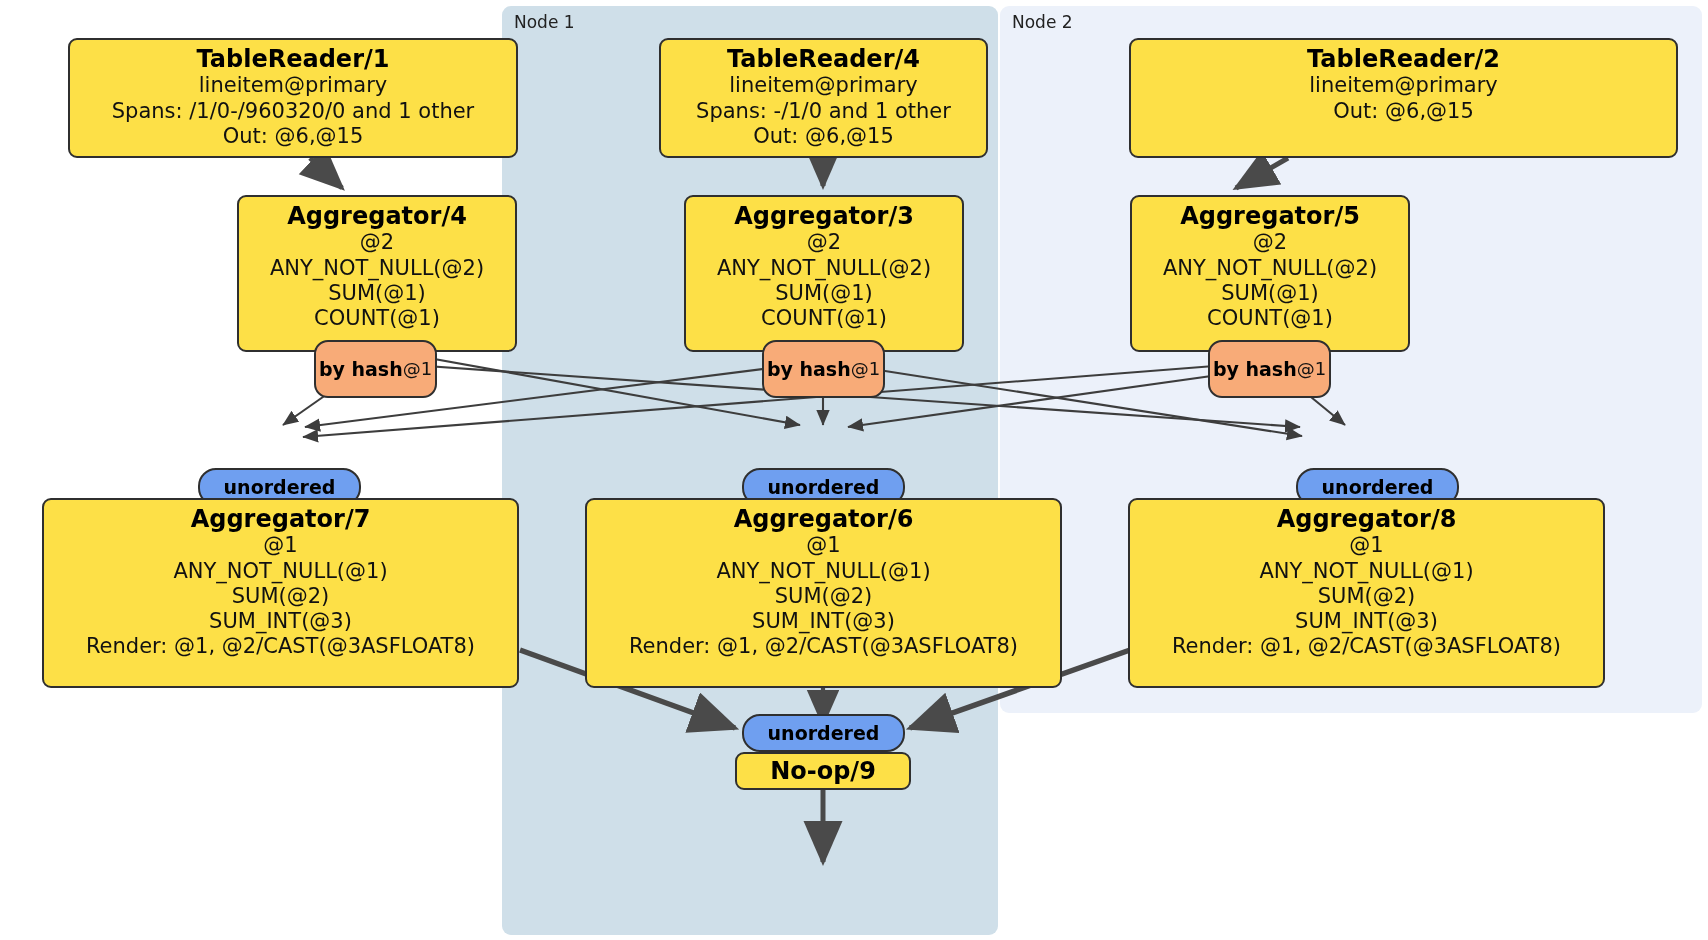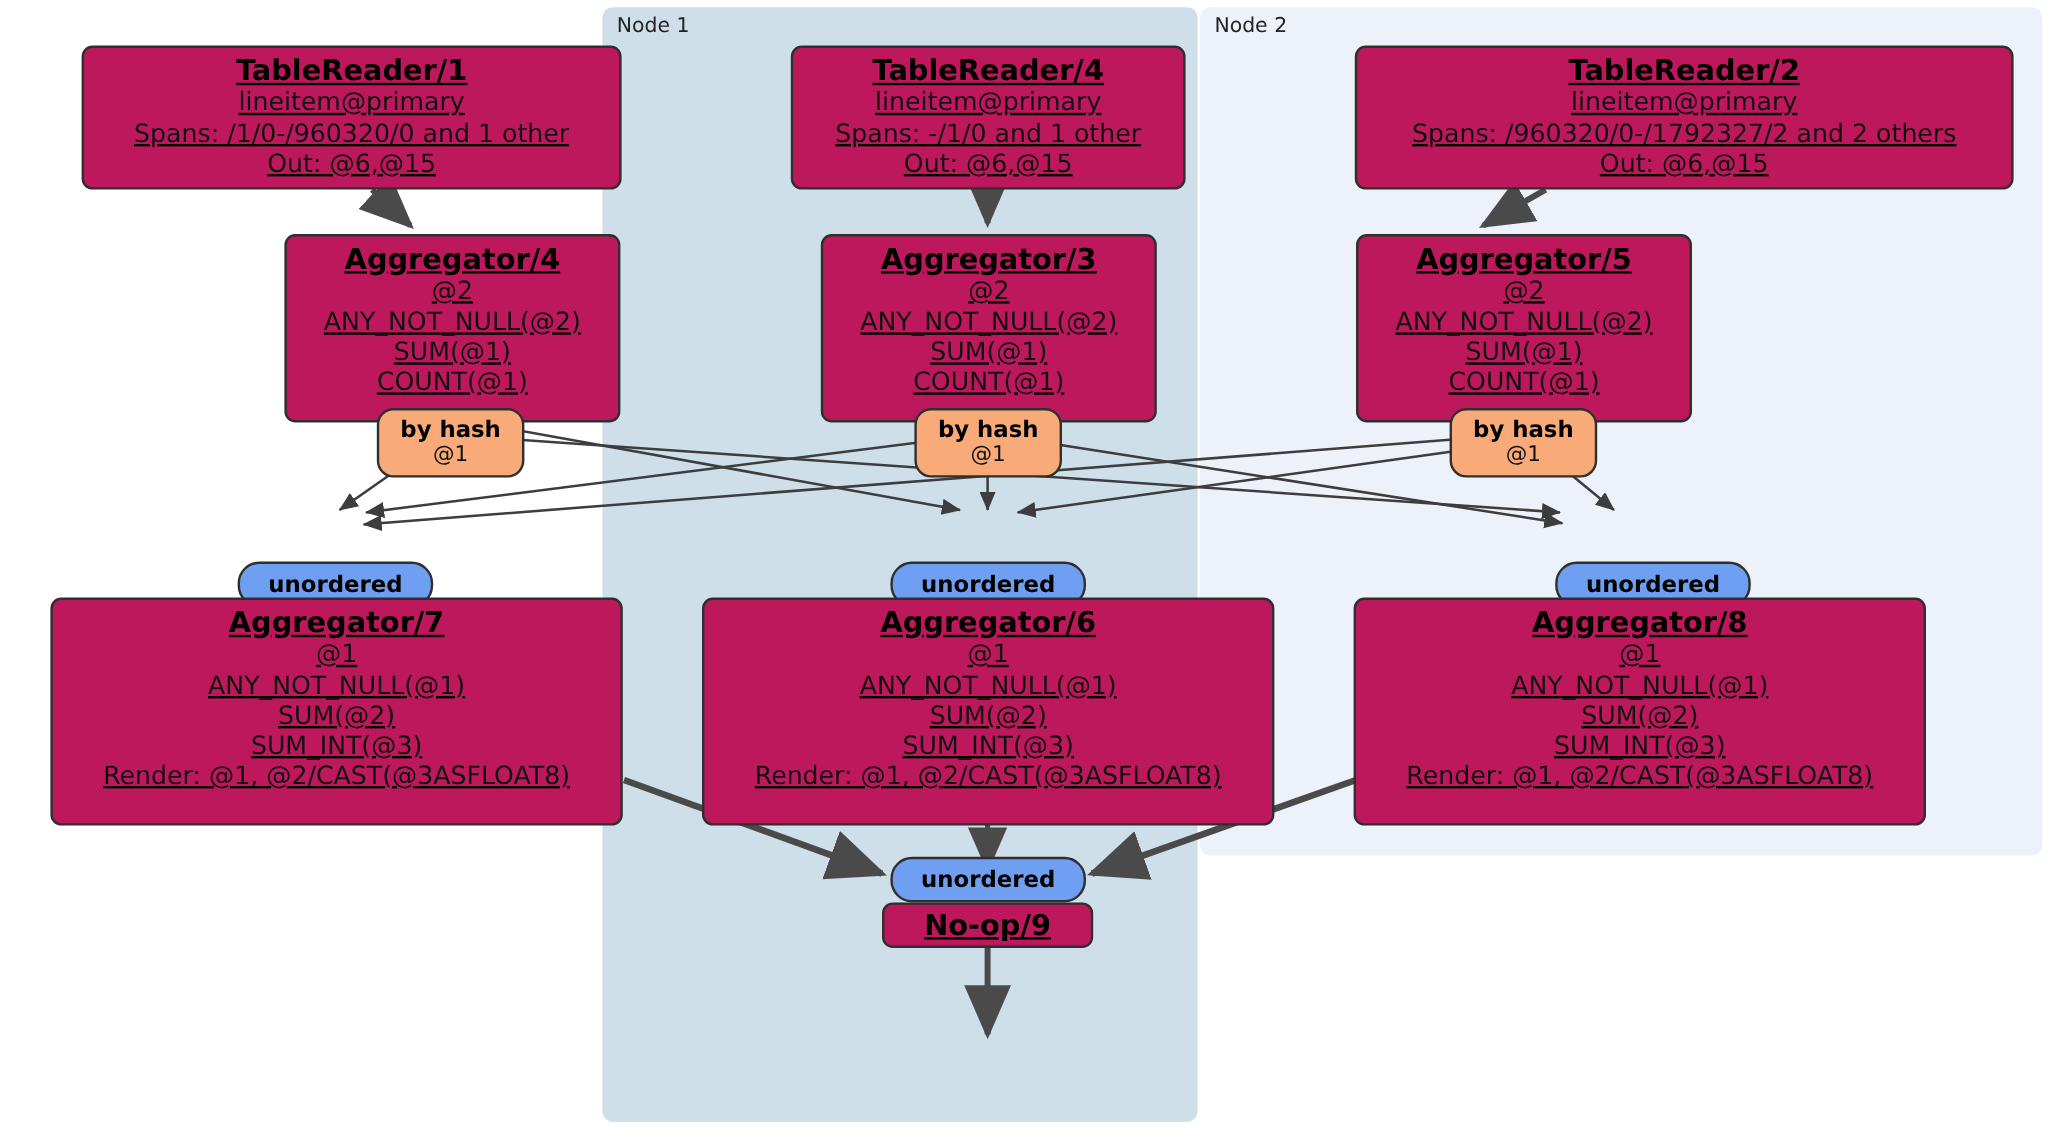--- a/index.html
+++ b/index.html
@@ -16,33 +16,32 @@
   .node-panel .node-label{
     position:absolute;left:12px;top:6px;
     font-size:17px;color:#222;white-space:nowrap;
   }
   #panel-node3{left:6px;  top:6px;  width:494px; height:654px; background:#fbe2d5;}
   #panel-node1{left:502px;top:6px;  width:496px; height:929px; background:#cfdfe9;}
   #panel-node2{left:1000px;top:6px; width:702px; height:707px; background:#ecf1fa;}
 
   
   .proc{
-    position:absolute;background:#be185d;border:2.2px solid #2f2f2f;
+    position:absolute;background:#fde047;border:2.2px solid #2f2f2f;
     border-radius:9px;box-sizing:border-box;
     display:flex;flex-direction:column;align-items:center;justify-content:flex-start;
     padding-top:5px;
-    text-decoration:underline;
   }
   .proc .title{font-size:24px;font-weight:bold;color:#000;line-height:1.18;white-space:nowrap;}
   .proc .line{font-size:21px;color:#111;line-height:1.2;white-space:nowrap;}
 
   
   .pill{
     position:absolute;box-sizing:border-box;
-    display:flex;flex-direction:column;align-items:center;justify-content:center;
+    display:flex;flex-direction:row;align-items:center;justify-content:center;
     border:2px solid #2f2f2f;
   }
   .pill .pill-title{font-size:19px;font-weight:bold;color:#000;line-height:1.1;white-space:nowrap;}
   .pill .pill-sub{font-size:18px;color:#111;line-height:1.15;white-space:nowrap;}
   .pill-hash{background:#f8ab78;border-radius:14px;}
   .pill-unordered{background:#6f9ff0;border-radius:18px;}
 
   
   #edges{position:absolute;left:0;top:0;width:1708px;height:940px;pointer-events:none;}
 </style>
@@ -101,21 +100,20 @@
   <div class="proc" id="tr0" style="left:659px;top:38px;width:329px;height:120px;">
     <div class="title">TableReader/4</div>
     <div class="line">lineitem@primary</div>
     <div class="line">Spans: -/1/0 and 1 other</div>
     <div class="line">Out: @6,@15</div>
   </div>
 
   <div class="proc" id="tr2" style="left:1129px;top:38px;width:549px;height:120px;">
     <div class="title">TableReader/2</div>
     <div class="line">lineitem@primary</div>
-    <div class="line">Spans: /960320/0-/1792327/2 and 2 others</div>
     <div class="line">Out: @6,@15</div>
   </div>
 
   <div class="proc" id="agg4" style="left:237px;top:195px;width:280px;height:157px;">
     <div class="title">Aggregator/4</div>
     <div class="line">@2</div>
     <div class="line">ANY_NOT_NULL(@2)</div>
     <div class="line">SUM(@1)</div>
     <div class="line">COUNT(@1)</div>
   </div>

